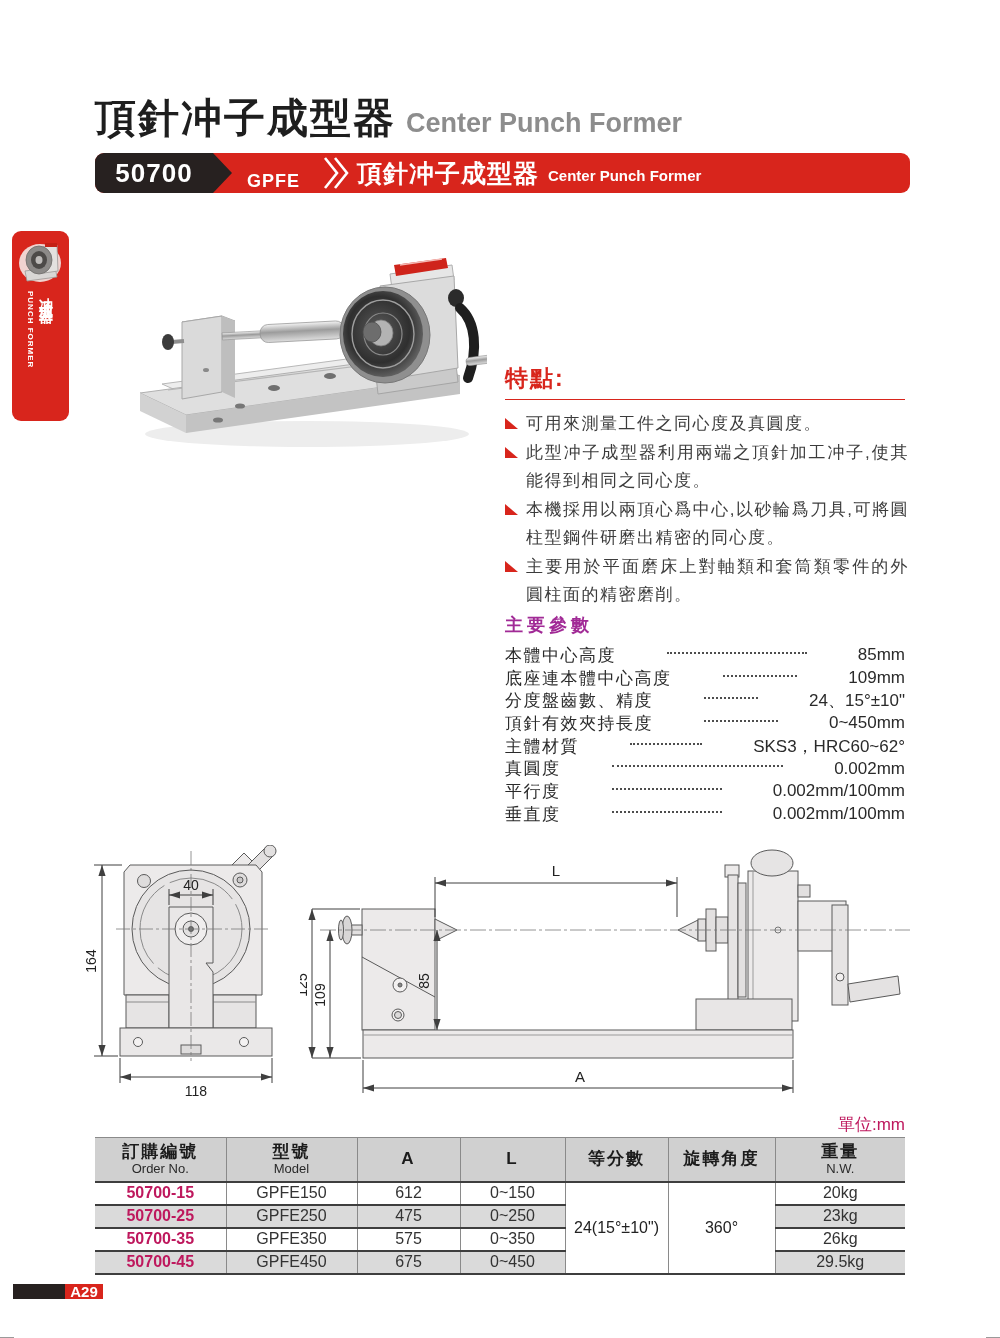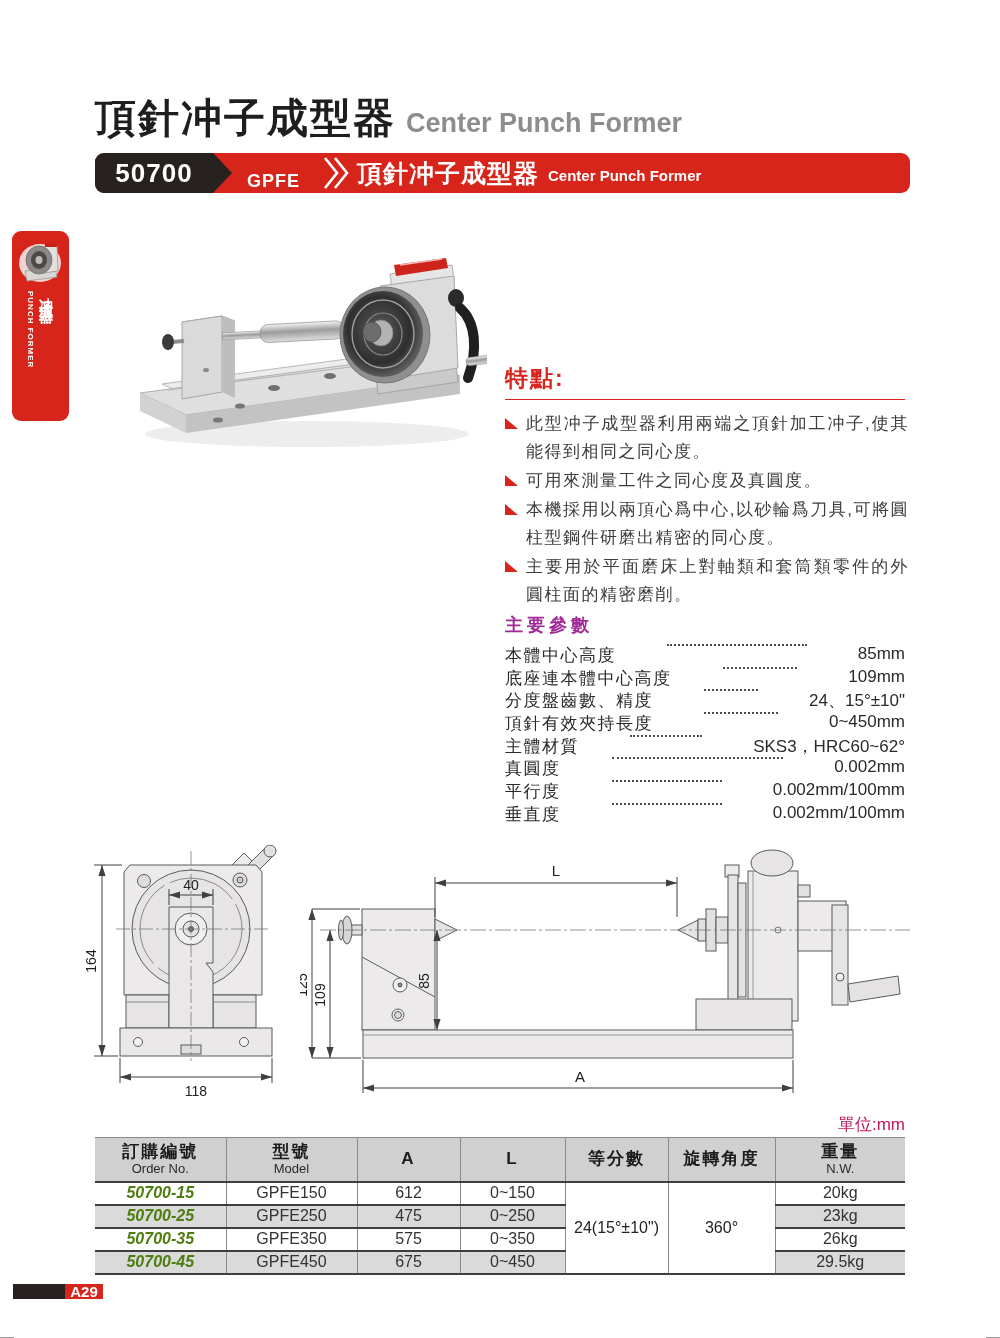--- a/index.html
+++ b/index.html
@@ -37,42 +37,42 @@
   .feat-rule{height:1px;background:#d8251c;margin-top:5px;width:400px;}
   .feat-list{margin-top:10px;}
   .feat-item{display:flex;margin-bottom:1px;}
   .feat-marker{flex:0 0 13px;height:11px;background:#d8251c;clip-path:polygon(0 0,100% 100%,0 100%);margin:8px 8px 0 0;}
   .feat-text{font-size:17px;color:#3c3c3c;line-height:28px;letter-spacing:1.5px;text-align:justify;}
 
   
   .params{position:absolute;left:505px;top:586px;width:400px;}
   .param-head{font-size:18px;font-weight:bold;color:#a12a96;letter-spacing:4px;}
   .param-list{margin-top:7px;}
-  .param-row{display:flex;align-items:flex-start;height:22.7px;gap:47px;}
+  .param-row{display:flex;align-items:center;height:22.7px;gap:47px;}
   .param-label{font-size:17px;color:#2a2a2a;letter-spacing:1.5px;white-space:nowrap;}
   .param-leader{flex:1;border-bottom:2px dotted #4d4d4d;margin:0 4px 5px 4px;}
   .param-value{font-size:17px;color:#2a2a2a;white-space:nowrap;}
 
   
   .draw-front{position:absolute;left:80px;top:818px;}
   .draw-side{position:absolute;left:300px;top:818px;}
   svg text{font-family:"Liberation Sans","DejaVu Sans",sans-serif;}
 
   
   .unit-note{position:absolute;left:95px;top:1086px;width:810px;text-align:right;font-size:17px;color:#be185d;}
   .spec{position:absolute;left:95px;top:1110px;width:810px;border-collapse:collapse;table-layout:fixed;}
   .spec th,.spec td{text-align:center;vertical-align:middle;padding:0;}
   .spec thead tr{background:#d0d0d0;height:44px;border-top:1px solid #8a8a8a;border-bottom:2px solid #3e3e3e;}
   .spec tbody tr{height:23px;border-bottom:2px solid #3e3e3e;}
   .spec th+th,.spec td+td{border-left:1px solid #8a8a8a;}
   .h-zh{font-size:17px;color:#1c1c1c;font-weight:bold;letter-spacing:2px;line-height:20px;}
   .h-en{font-size:13px;color:#2a2a2a;font-weight:normal;line-height:14px;}
   .spec td{font-size:16px;color:#333;background:#fff;}
   .spec td.alt{background:#dadada;}
-  .spec td.ord{font-weight:bold;color:#4d7c0f;font-style:italic;}
+  .spec td.ord{font-weight:bold;color:#be185d;}
   .spec td.mrg{background:#fff;font-size:16px;color:#222;}
 
   
   .pagenum{position:absolute;left:13px;top:1257px;display:flex;height:15px;}
   .pagenum .blk{width:52px;background:#272120;}
   .pagenum .red{width:38px;background:#d8251c;color:#fff;font-size:15px;font-weight:bold;display:flex;align-items:center;justify-content:center;}
 
   
   .crop{position:absolute;background:#9a9a9a;}
 </style>
@@ -172,25 +172,25 @@
     <ellipse cx="259" cy="123" rx="12" ry="13" fill="#b3b3b3" stroke="#7e7e7e" stroke-width="0.8"></ellipse>
     <ellipse cx="250" cy="122" rx="9" ry="10" fill="#6d6d6d" stroke="#4f4f4f" stroke-width="0.8"></ellipse>
   </svg>
 
   <div class="features">
     <div class="feat-head">特點:</div>
     <div class="feat-rule"></div>
     <div class="feat-list">
       <div class="feat-item">
         <span class="feat-marker"></span>
-        <span class="feat-text">此型冲子成型器利用兩端之頂針加工冲子,使其能得到相同之同心度。</span>
+        <span class="feat-text">可用來測量工件之同心度及真圓度。</span>
       </div>
       <div class="feat-item">
         <span class="feat-marker"></span>
-        <span class="feat-text">可用來測量工件之同心度及真圓度。</span>
+        <span class="feat-text">此型冲子成型器利用兩端之頂針加工冲子,使其能得到相同之同心度。</span>
       </div>
       <div class="feat-item">
         <span class="feat-marker"></span>
         <span class="feat-text">本機採用以兩頂心爲中心,以砂輪爲刀具,可將圓柱型鋼件研磨出精密的同心度。</span>
       </div>
       <div class="feat-item">
         <span class="feat-marker"></span>
         <span class="feat-text">主要用於平面磨床上對軸類和套筒類零件的外圓柱面的精密磨削。</span>
       </div>
     </div>

